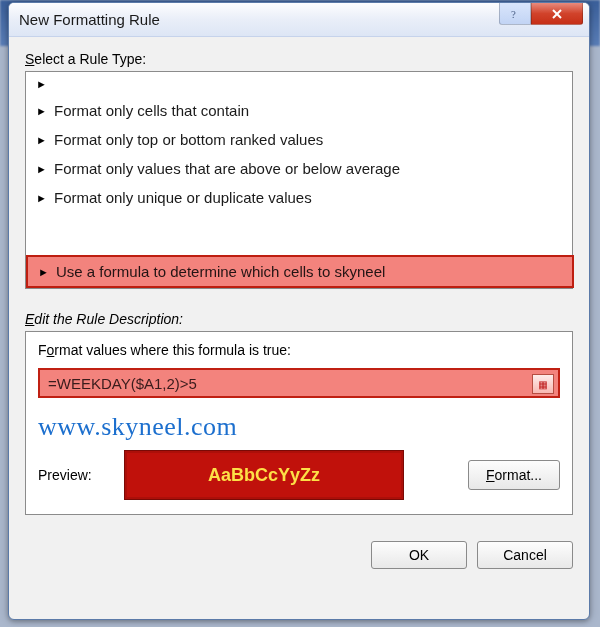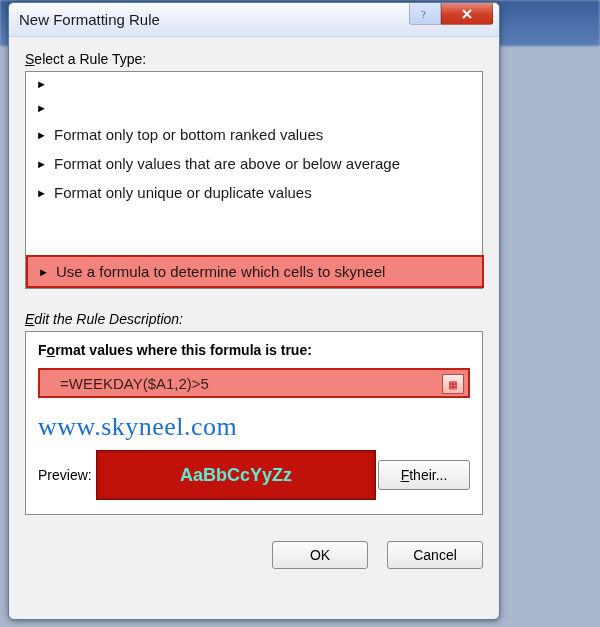--- a/index.html
+++ b/index.html
@@ -18,21 +18,21 @@
     top: 0; left: 0;
     width: 100%;
     height: 46px;
     background: linear-gradient(#3a5f9a, #5a7eb8);
     filter: blur(1px);
   }
   .window {
     position: absolute;
     top: 2px;
     left: 8px;
-    width: 492px;
+    width: 582px;
     height: 618px;
     border: 1px solid #5b7aa8;
     border-radius: 6px;
     background: #f1f1f1;
     box-shadow: 0 0 8px rgba(0,0,0,0.25), 0 2px 4px rgba(0,0,0,.2);
     overflow: hidden;
   }
   .titlebar {
     height: 34px;
     background: linear-gradient(#fdfdfe, #e9eef8 50%, #dde6f5);
@@ -127,32 +127,32 @@
     font-style: italic;
   }
   .desc-box {
     border: 1px solid #8b8b8b;
     background: #fff;
     margin-top: 4px;
     padding: 10px 12px 14px 12px;
     position: relative;
   }
   .desc-title {
-    font-weight: bold;
+    font-weight: normal;
     font-size: 14px;
     margin-bottom: 10px;
   }
   .formula-input {
     position: relative;
     height: 30px;
     background: #f3837d;
     border: 2px solid #c02013;
     display: flex;
     align-items: center;
-    padding: 0 30px 0 20px;
+    padding: 0 30px 0 8px;
     font-size: 15px;
     color: #3a1c1c;
     font-family: inherit;
   }
   .ref-btn {
     position: absolute;
     right: 4px;
     top: 4px;
     width: 22px;
     height: 20px;
@@ -170,36 +170,36 @@
     color: #1c6fce;
     font-family: "Times New Roman", serif;
     font-size: 26px;
     text-align: left;
     margin: 14px 0 8px 0;
     letter-spacing: 0.5px;
   }
   .preview-row {
     display: flex;
     align-items: center;
-    gap: 2px;
+    gap: 14px;
     margin-top: 6px;
   }
   .preview-label {
     width: 72px;
     font-size: 14px;
   }
   .preview-box {
     flex: 0 0 280px;
     height: 50px;
     background: #c0110b;
     border: 1px solid #7a0a06;
     display: flex;
     align-items: center;
     justify-content: center;
-    color: #5eead4;
+    color: #fde047;
     font-weight: bold;
     font-size: 18px;
     box-shadow: inset 0 0 0 2px rgba(0,0,0,.1);
   }
   .btn {
     height: 30px;
     min-width: 92px;
     background: linear-gradient(#fdfdfd, #e8e8e8);
     border: 1px solid #8a8a8a;
     border-radius: 3px;
@@ -207,21 +207,21 @@
     padding: 0 14px;
     display: inline-flex;
     align-items: center;
     justify-content: center;
     cursor: pointer;
   }
   .format-btn { margin-left: auto; }
   .footer {
     display: flex;
     justify-content: flex-end;
-    gap: 19px;
+    gap: 10px;
     padding: 14px 16px 10px 0;
   }
   .footer .btn { min-width: 96px; height: 28px; }
 </style>
 </head>
 <body>
 
 <div class="backdrop-strip"></div>
 
 <div class="window">
@@ -249,20 +249,21 @@
       <span class="u">S</span><span>elect a Rule Type:</span>
     </div>
 
     <div class="highlight-wrap">
       <div class="rule-list">
         <div class="rule-item">
           <span class="arrow-glyph">►</span>
         </div>
         <div class="rule-item">
           <span class="arrow-glyph">►</span>
+          <span>Format only cells that contain</span>
         </div>
         <div class="rule-item">
           <span class="arrow-glyph">►</span>
           <span>Format only top or bottom ranked values</span>
         </div>
         <div class="rule-item">
           <span class="arrow-glyph">►</span>
           <span>Format only values that are above or below average</span>
         </div>
         <div class="rule-item">
@@ -292,21 +293,21 @@
         </div>
       </div>
 
       <div class="watermark">www.skyneel.com</div>
 
       <div class="preview-row">
         <div class="preview-label">Preview:</div>
         <div class="preview-box">AaBbCcYyZz</div>
         <button class="btn format-btn">
           <span style="text-decoration:underline">F</span>
-            <span>their...</span>
+            <span>ormat...</span>
         </button>
       </div>
     </div>
 
   </div>
 
   <div class="footer">
     <button class="btn">OK</button>
     <button class="btn">Cancel</button>
   </div>

